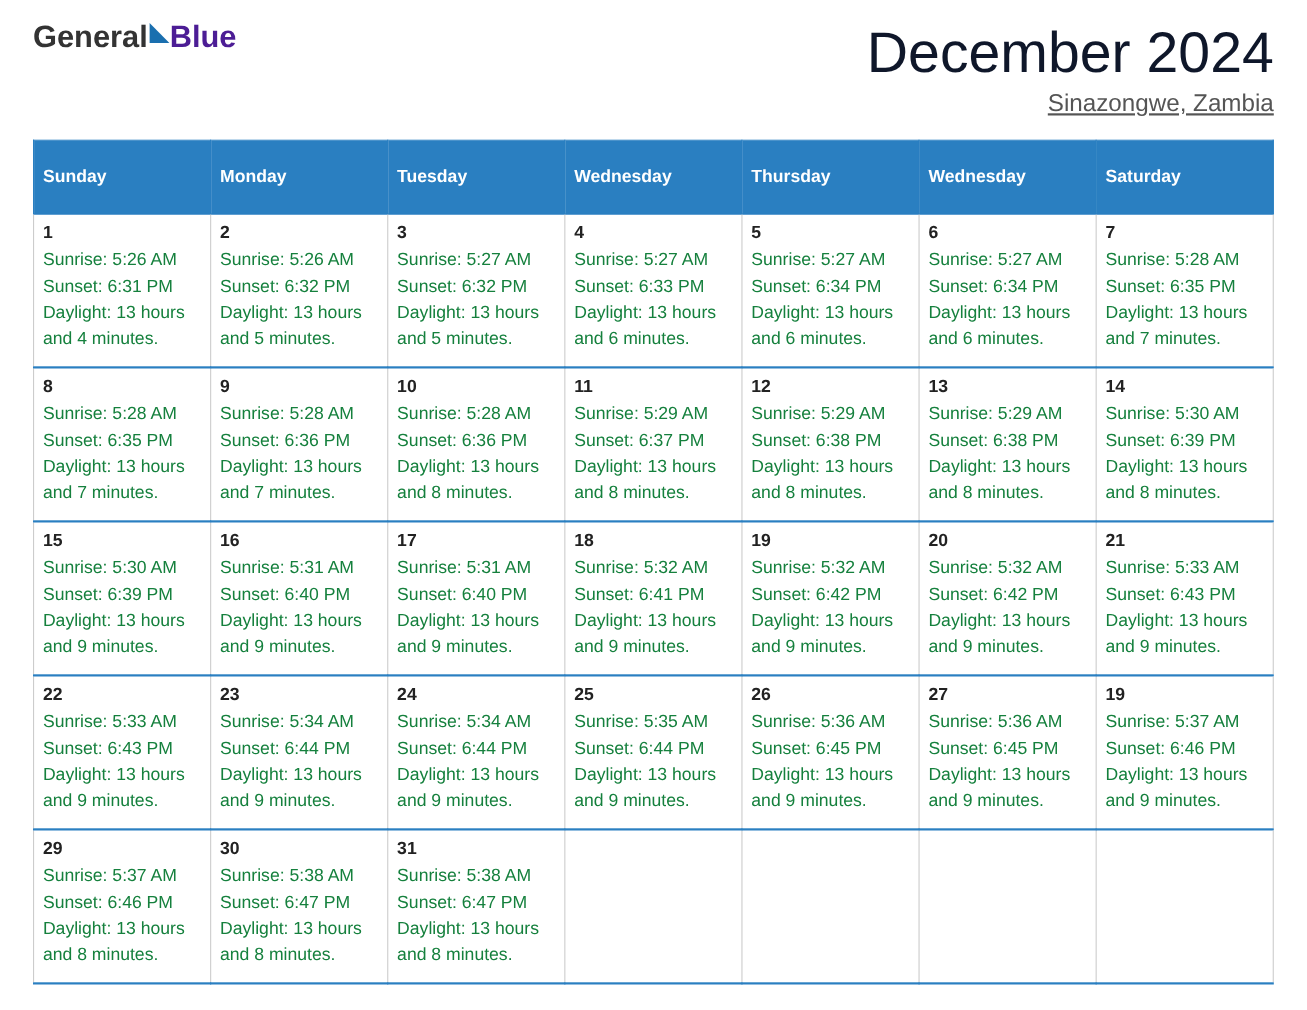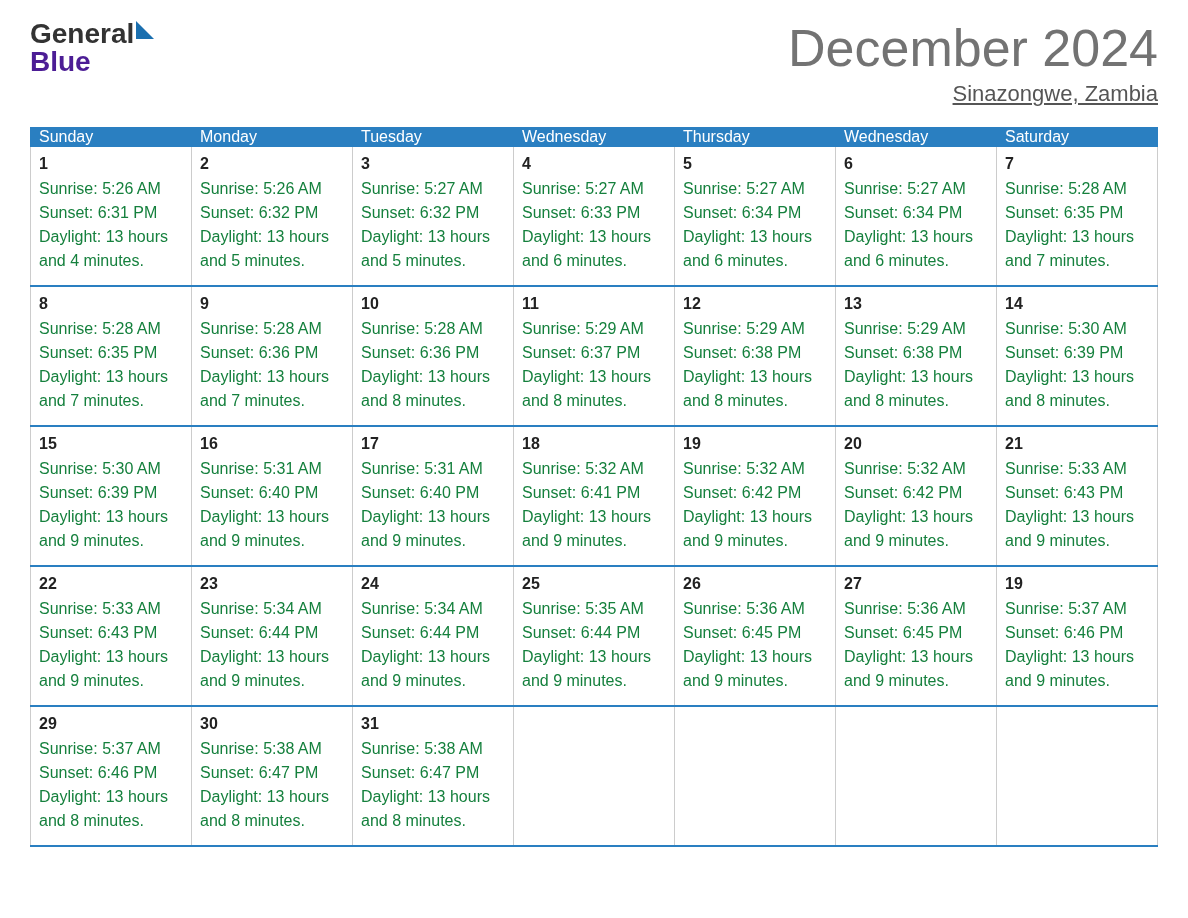--- a/index.html
+++ b/index.html
@@ -29,51 +29,50 @@
       width: 0;
       height: 0;
       border-left: 18px solid #1a6faf;
       border-top: 18px solid transparent;
       border-bottom: 0px solid transparent;
       margin-left: 2px;
       margin-top: -8px;
     }
     .logo-icon {
       display: flex;
-      flex-direction: column;
       align-items: flex-start;
       line-height: 1;
     }
     .logo-line1 { display: flex; align-items: center; }
     .logo-line2 { color: #4c1d95; font-size: 28px; font-weight: bold; }
     .title-section {
       text-align: right;
     }
     .month-title {
       font-size: 52px;
       font-weight: normal;
-      color: #737373;
+      color: #0f172a;
       line-height: 1.1;
     }
     .location {
       font-size: 22px;
       color: #555;
       margin-top: 4px;
       text-decoration: underline;
     }
     table {
       width: 100%;
       border-collapse: collapse;
     }
     thead th {
       background-color: #2a7fc1;
       color: #fff;
-      padding: 0 8px;
+      padding: 24px 8px;
       font-size: 16px;
-      font-weight: normal;
+      font-weight: bold;
       text-align: left;
       border: 1px solid #2a7fc1;
     }
     tbody td {
       border: 1px solid #ccc;
       vertical-align: top;
       padding: 8px 8px 12px 8px;
       width: 14.28%;
       min-height: 110px;
     }

